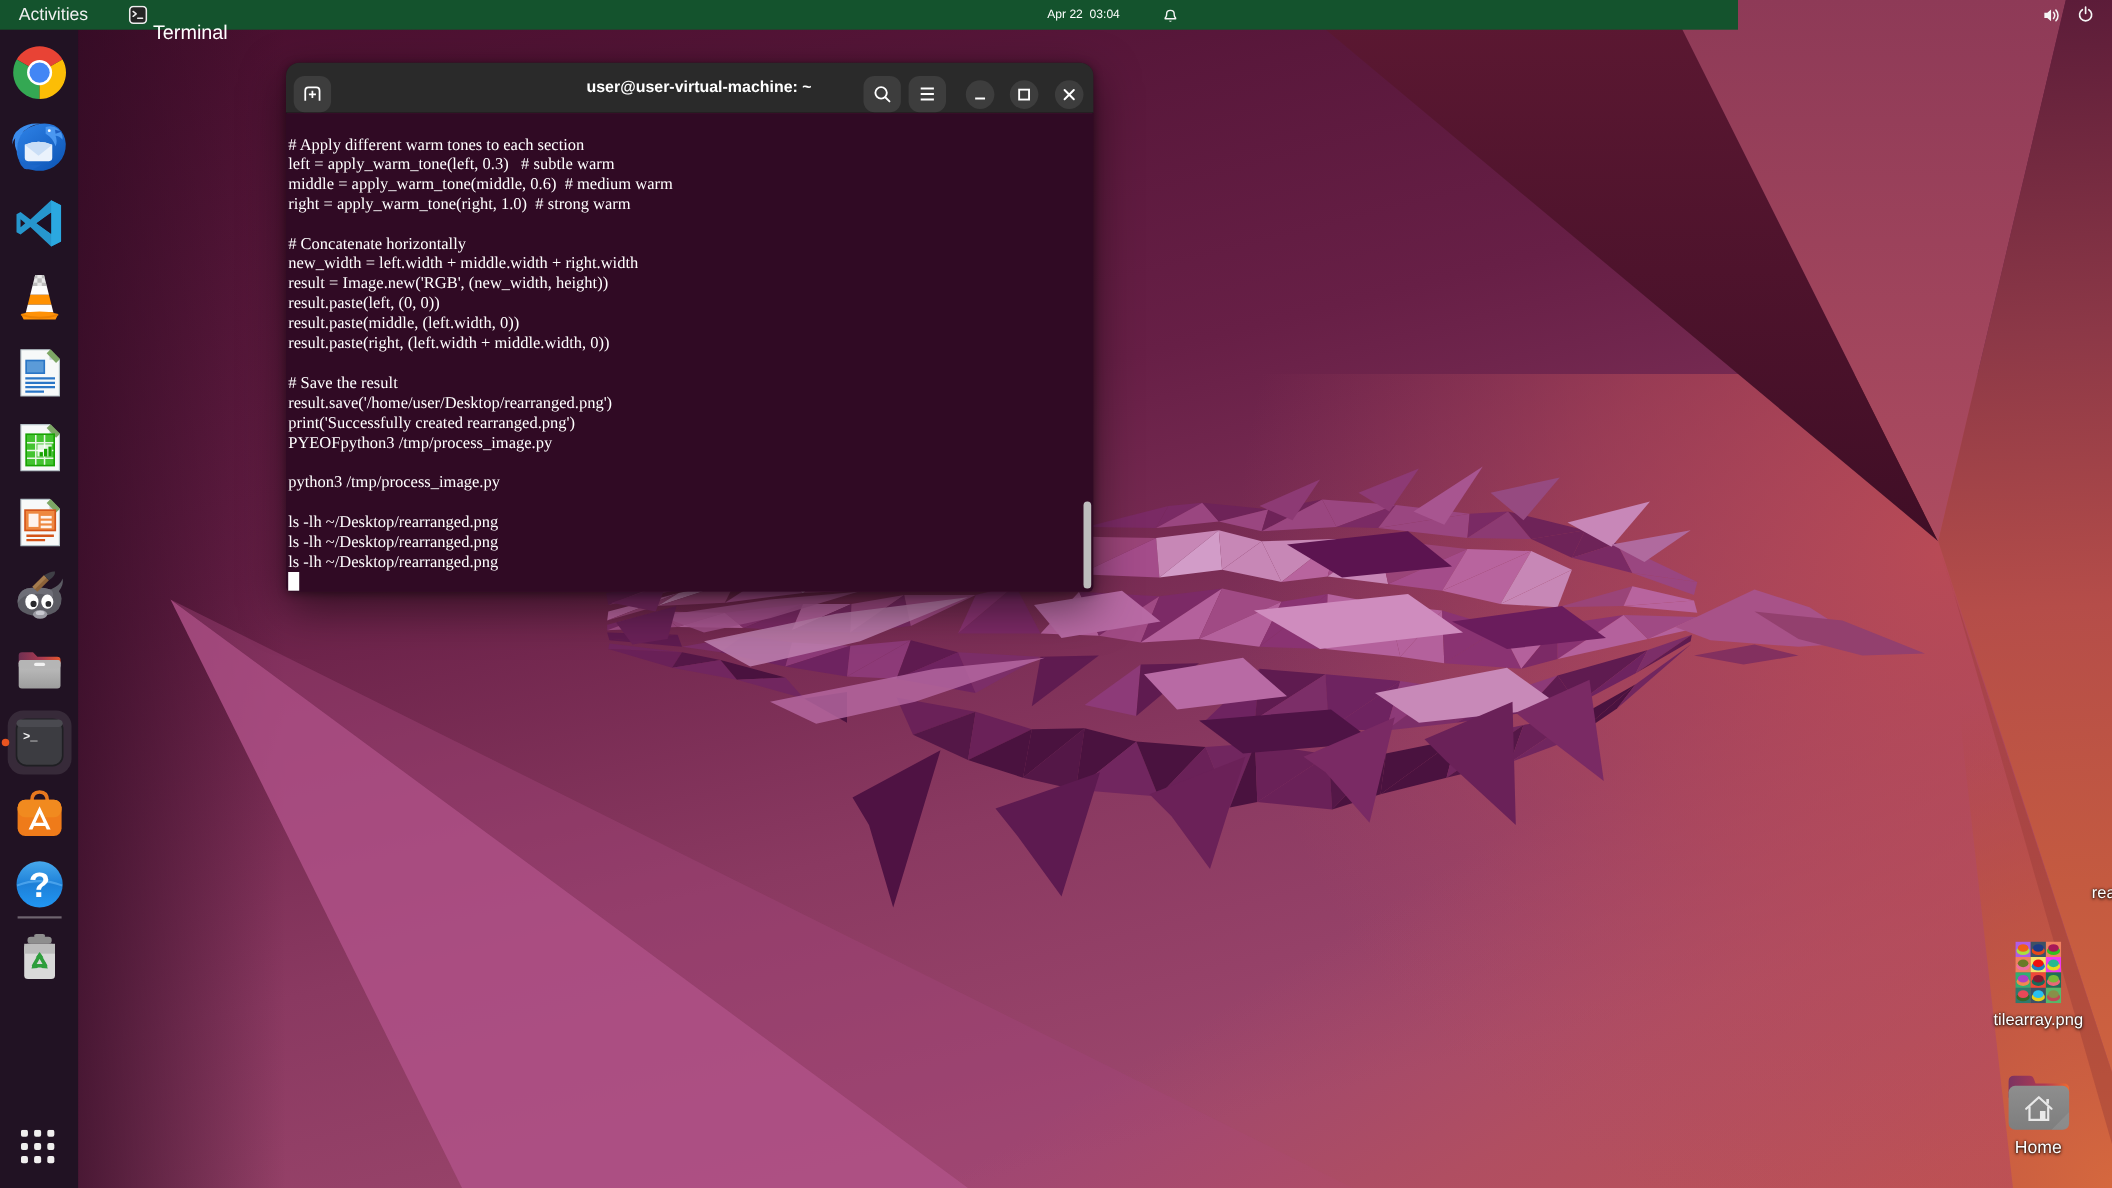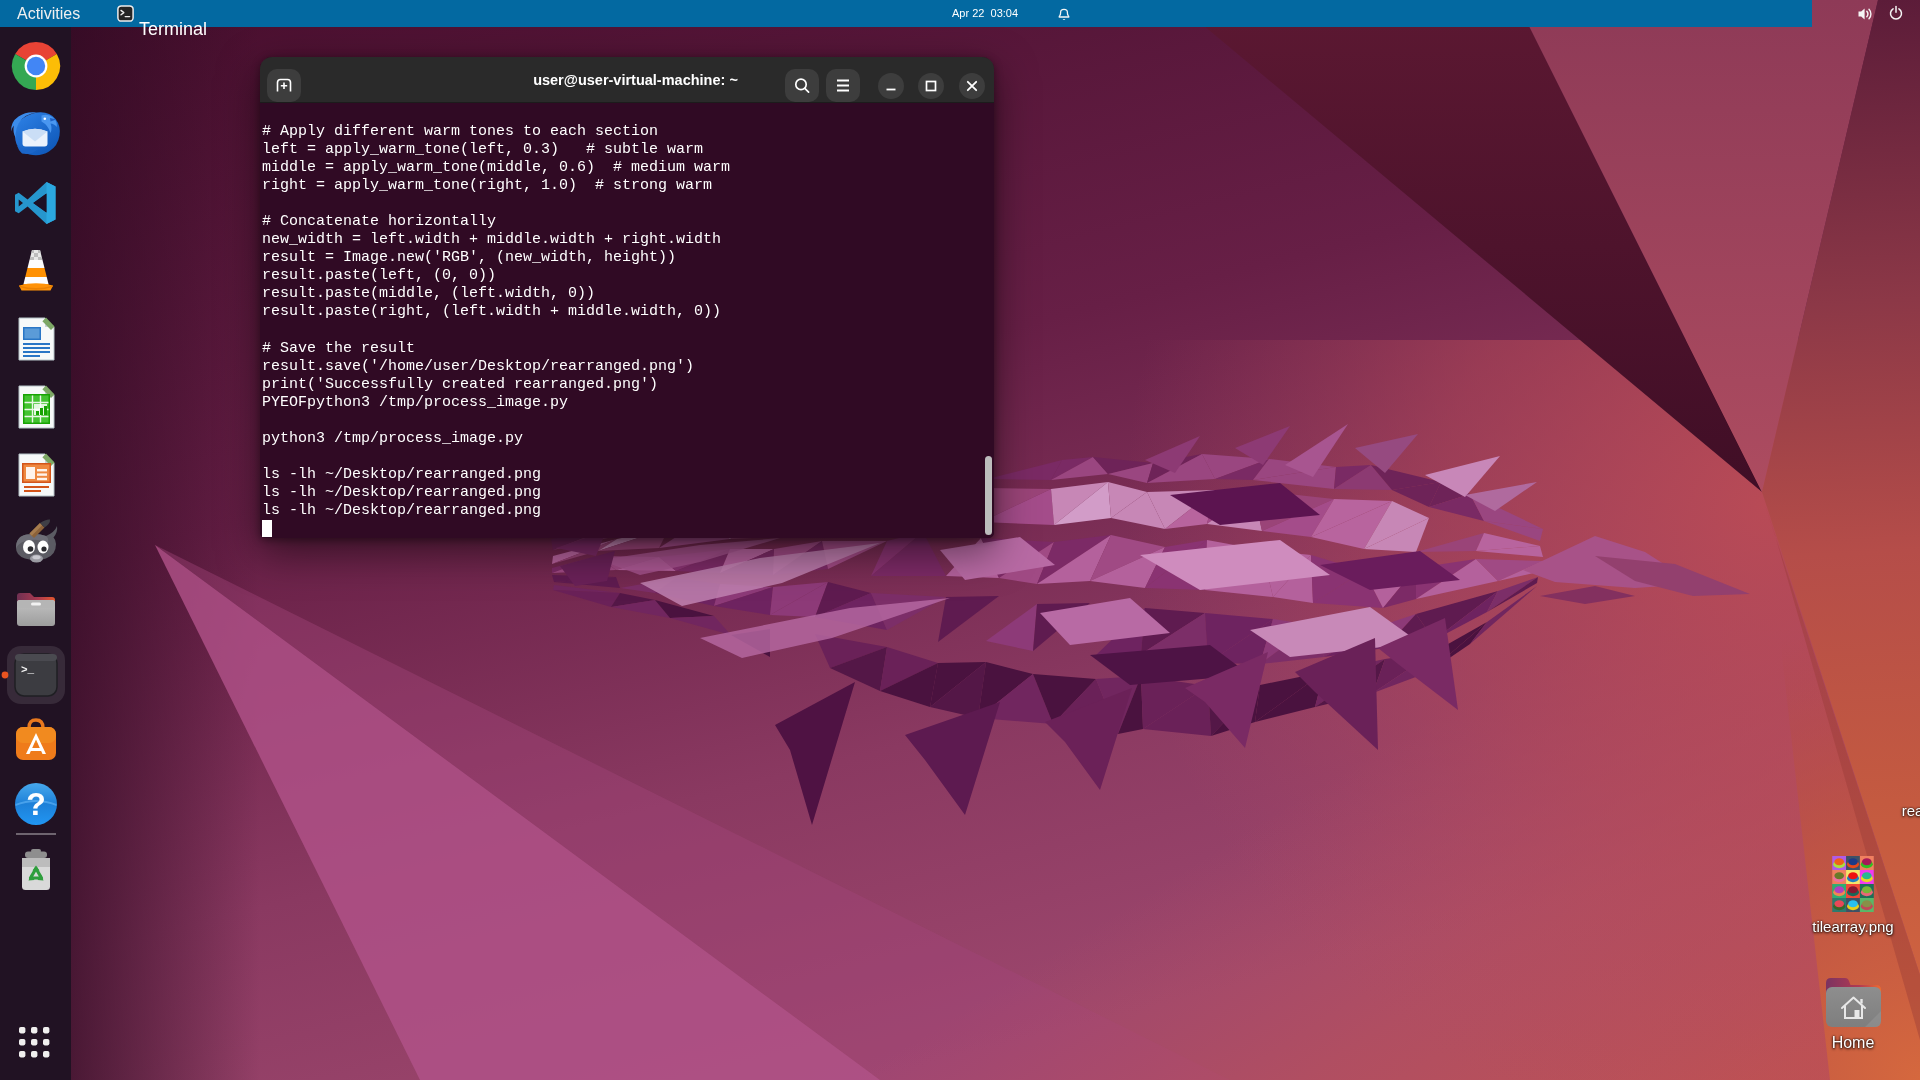--- a/index.html
+++ b/index.html
@@ -1,34 +1,34 @@
 <!DOCTYPE html>
 <html><head>
 <meta charset="utf-8">
 <style>
   html,body{margin:0;padding:0;width:1920px;height:1080px;overflow:hidden;background:#000;}
   *{box-sizing:border-box;}
   body{font-family:"Liberation Sans",sans-serif;}
   #wall{position:absolute;left:0;top:0;width:1920px;height:1080px;}
   
-  #topbar{position:absolute;left:0;top:0;width:1812px;height:27px;background:#0369a1;color:#eee;z-index:50;padding-left:12px;}
+  #topbar{position:absolute;left:0;top:0;width:1580px;height:27px;background:#14532d;color:#eee;z-index:50;padding-left:12px;}
   #topbar .act{position:absolute;left:17px;top:0;line-height:27px;font-size:16px;color:#f0f0f0;}
   #topbar .appname{position:absolute;left:139px;top:16px;line-height:27px;font-size:18px;color:#fff;}
   #topbar .clock{position:absolute;left:952px;top:0;line-height:27px;font-size:11px;color:#fff;}
   
   #dock{position:absolute;left:0;top:27px;width:71px;height:1053px;background:#211223;z-index:40;}
   .dicon{position:absolute;left:10px;width:52px;height:52px;}
   
   #term{position:absolute;left:260px;top:57px;width:734px;height:481px;border-radius:12px 12px 5px 5px;box-shadow:0 14px 40px rgba(0,0,0,.5),0 2px 8px rgba(0,0,0,.4);outline:1px solid rgba(0,0,0,0.45);outline-offset:-1px;z-index:30;}
   #titlebar{position:absolute;left:0;top:0;width:100%;height:46px;background:#2a2a2a;border-radius:12px 12px 0 0;border-bottom:1px solid #1c1c1c;}
   .tbtn{position:absolute;top:12px;width:34px;height:33px;background:#3d3d3d;border-radius:10px;}
   .cbtn{position:absolute;top:16px;width:26px;height:26px;background:#3d3d3d;border-radius:50%;}
   #title{position:absolute;left:17px;right:0;top:0;text-align:center;line-height:46px;font-size:14.5px;font-weight:bold;color:#ffffff;}
   #tbody{position:absolute;left:0;top:46px;width:100%;height:435px;background:#300a24;border-radius:0 0 5px 5px;}
-  #tbody pre{position:absolute;left:2px;top:20px;margin:0;font-family:Liberation Mono, monospace;font-size:15px;line-height:18.05px;color:#ffffff;letter-spacing:0;}
+  #tbody pre{position:absolute;left:2px;top:20px;margin:0;font-family:Liberation Serif, serif;font-size:15px;line-height:18.05px;color:#ffffff;letter-spacing:0;}
   #cursor{position:absolute;left:2px;top:417px;width:10px;height:17px;background:#fff;}
   #sbar{position:absolute;right:2px;top:353px;width:7px;height:79px;background:#bdbdbd;border-radius:4px;}
   
   .dsk{position:absolute;z-index:10;text-align:center;color:#fff;}
   .dsk .lbl{margin-top:2px;font-size:15px;color:#fff;text-shadow:0 1px 3px rgba(0,0,0,.95),0 0 2px rgba(0,0,0,.9);}
 </style>
 </head>
 <body>
 
 <svg id="wall" viewBox="0 0 1920 1080" preserveAspectRatio="none">

